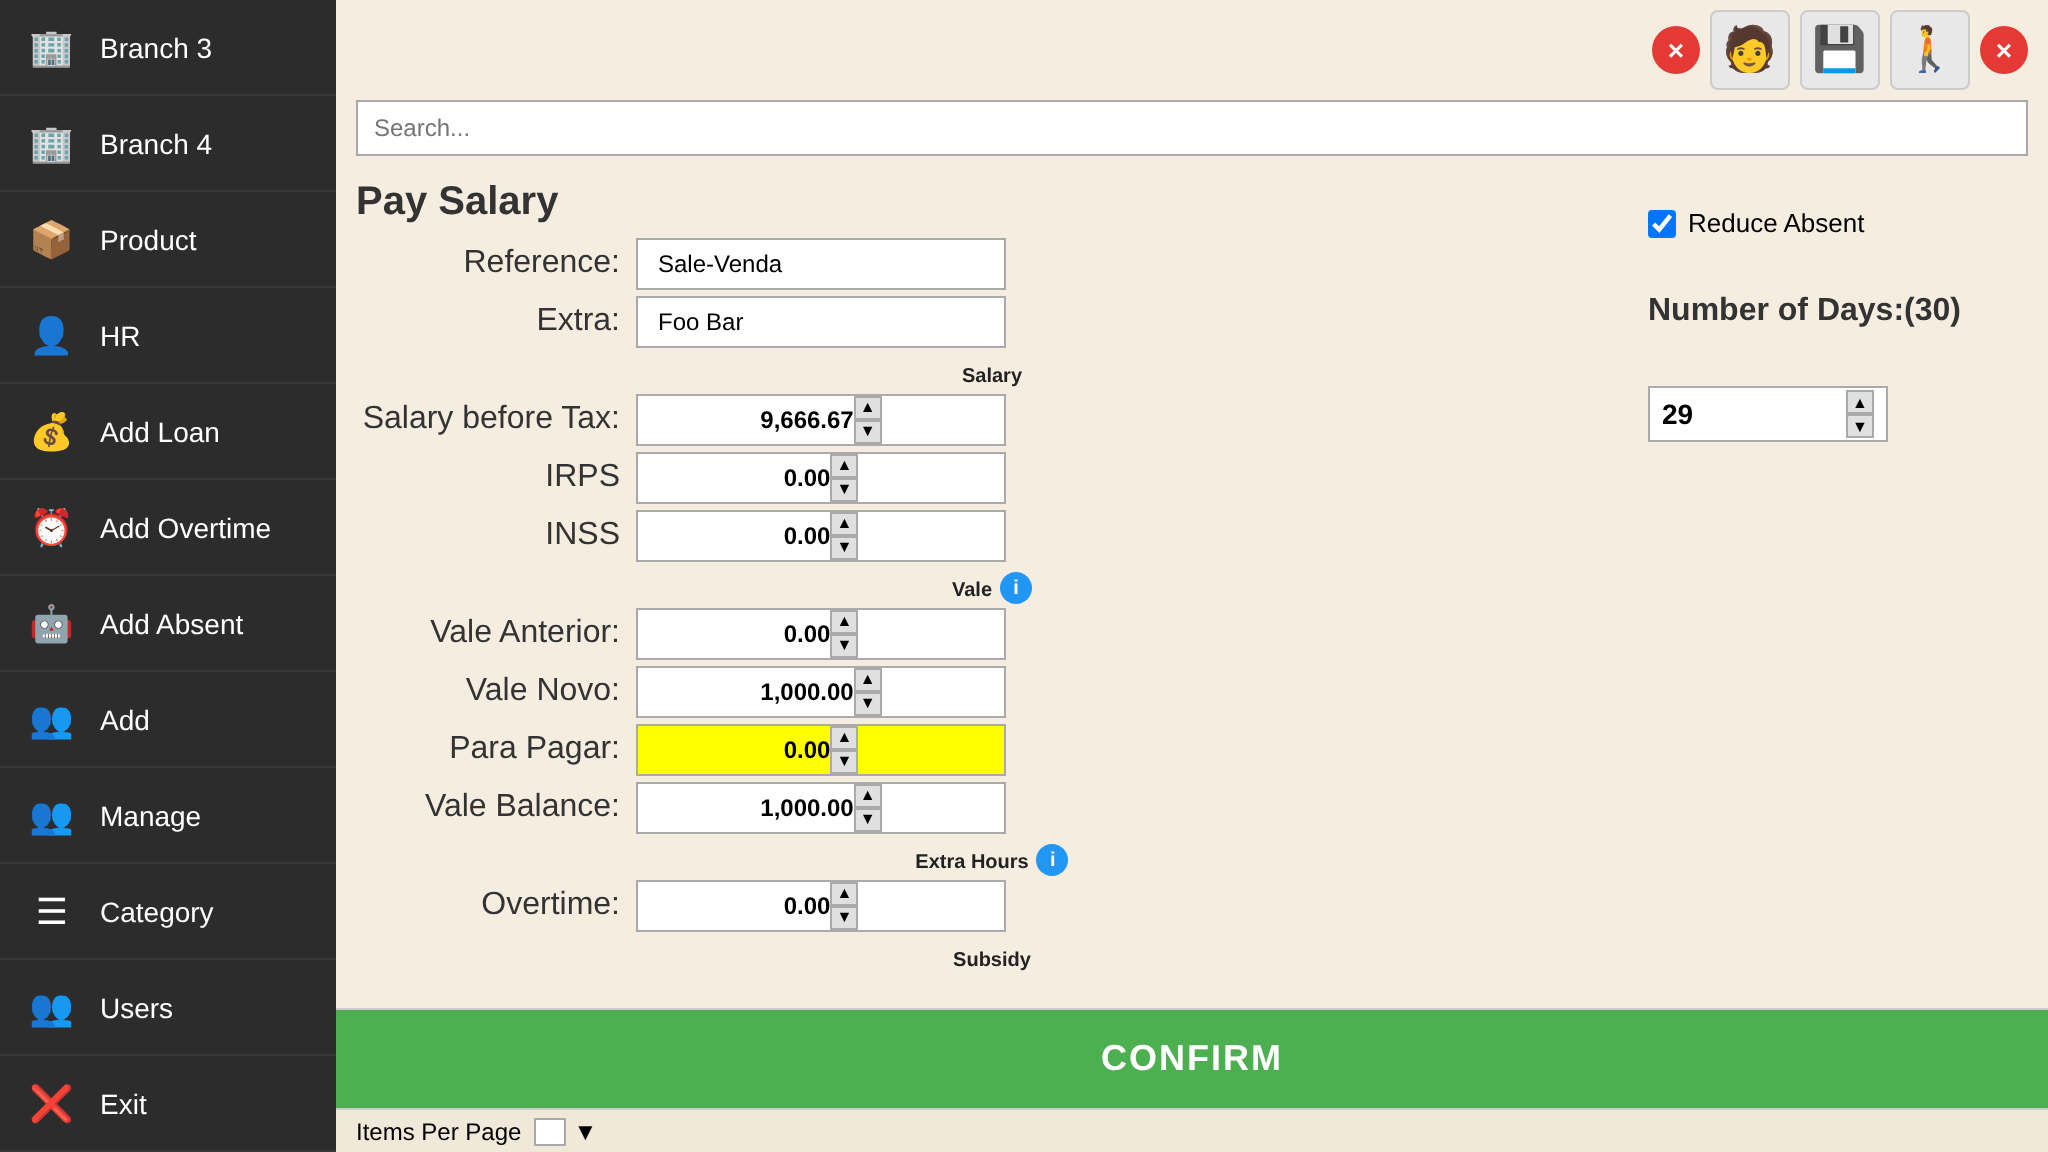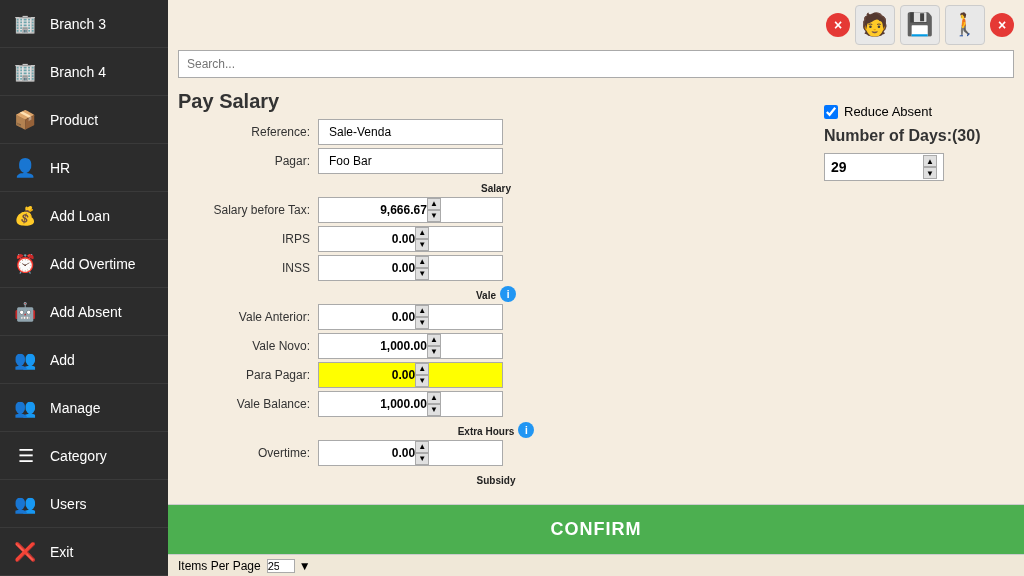--- a/index.html
+++ b/index.html
@@ -77,21 +77,21 @@
       margin-bottom: 8px;
     }
 
     .form-row {
       display: flex;
       align-items: center;
       margin-bottom: 3px;
     }
     .form-label {
       width: 140px;
-      font-size: 12px;
+      font-size: 16px;
       color: #333;
       text-align: right;
       padding-right: 8px;
       flex-shrink: 0;
     }
     .form-input {
       width: 185px;
       height: 26px;
       border: 1px solid #aaa;
       background: white;
@@ -150,21 +150,21 @@
     .para-pagar-input {
       background: yellow !important;
       font-weight: bold;
     }
 
     
     .form-right {
       width: 200px;
       display: flex;
       flex-direction: column;
-      gap: 4px;
+      gap: 24px;
     }
 
     .reduce-absent-row {
       display: flex;
       align-items: center;
       gap: 6px;
       font-size: 13px;
       margin-bottom: 4px;
       margin-top: 20px;
     }
@@ -397,21 +397,21 @@
         <span class="page-title">Pay Salary</span>
       </div>
 
       <div class="form-row">
         <span class="form-label">Reference:</span>
         <div class="form-input">
           <span>Sale-Venda</span>
         </div>
       </div>
       <div class="form-row">
-        <span class="form-label">Pagar:</span>
+        <span class="form-label">Extra:</span>
         <div class="form-input">
           <span>Foo Bar</span>
         </div>
       </div>
 
       <div class="section-header">Salary</div>
       <div class="form-row">
         <span class="form-label">Salary before Tax:</span>
         <div class="form-input with-spinner">
           <span>9,666.67</span>
@@ -522,17 +522,17 @@
 
     </div>
   </div>
 
   <div class="bottom-bar">
     <button class="confirm-btn">CONFIRM</button>
   </div>
 
   <div class="footer-bar">
     <span>Items Per Page</span>
-    <input type="number" style="width: 28px; margin-left: 6px; font-size: 11px; border: 1px solid rgb(170, 170, 170); text-align: right;" value="25">
+    <input type="number" style="width: 16px; margin-left: 6px; font-size: 11px; border: 1px solid rgb(170, 170, 170); text-align: right;" value="25">
     <span style="margin-left:4px; cursor:pointer;">▼</span>
   </div>
 
 </div>
 
 </body></html>

